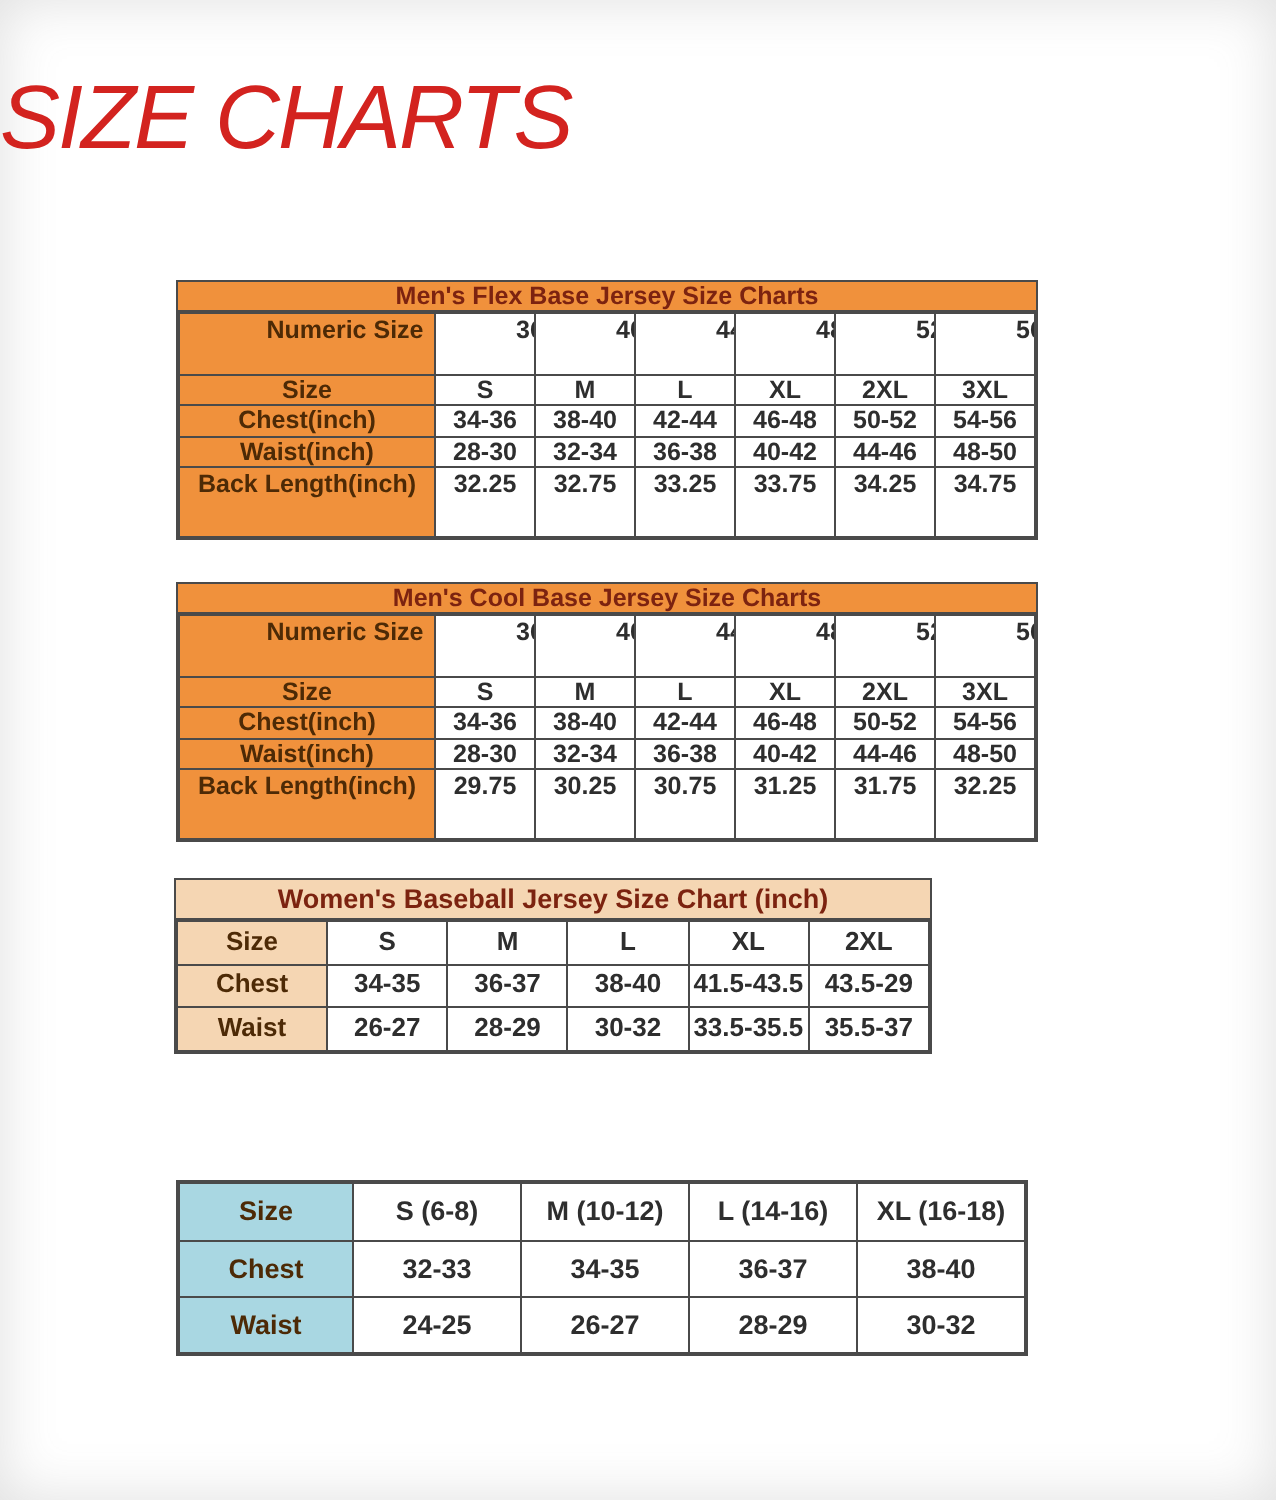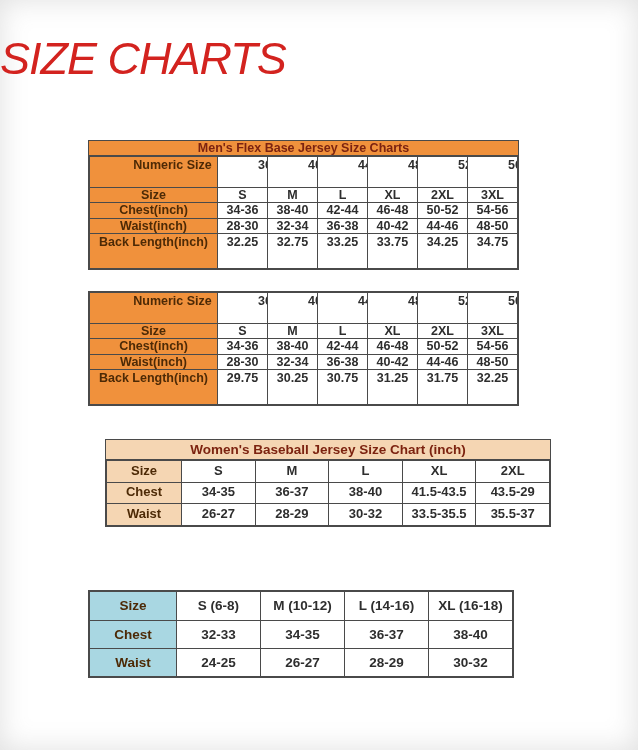--- a/index.html
+++ b/index.html
@@ -55,21 +55,21 @@
   
   .tb-men{left:88px;width:431px;}
   #table-mens-flex{top:140px;}
   #table-mens-cool{top:291px;}
   .tb-men .tbar{height:15px;line-height:14px;font-size:12.5px;}
   .tb-men td{height:14px;font-size:12.5px;}
   .tb-men td:first-child{width:85px;}
   .tb-men tr.r0 td{height:29px;vertical-align:top;padding-top:1px;padding-left:40px;}
   .tb-men tr.r4 td{height:33px;vertical-align:top;padding-top:1px;}
   
-  .tb-women{left:105px;width:446px;top:439px;}
+  .tb-women{left:87px;width:379px;top:439px;}
   .tb-women .tbar{height:20px;line-height:20px;font-size:13.5px;}
   .tb-women td{height:20.5px;font-size:13px;}
   .tb-women td:first-child{width:70px;}
   
   .tb-youth{left:88px;width:426px;top:590px;}
   .tb-youth .tbar{height:21px;line-height:21px;font-size:13.5px;}
   .tb-youth td{height:27px;font-size:13.5px;}
   .tb-youth td:first-child{width:82px;}
   .tb-youth tr.r0 td{height:28px;}
 </style>
@@ -128,20 +128,21 @@
             <td>33.25</td>
             <td>33.75</td>
             <td>34.25</td>
             <td>34.75</td>
           </tr>
         </tbody>
       </table>
   </div>
 
   <div id="table-mens-cool" class="chart-block tb-men theme-orange">
+    <div class="tbar">Men's Cool Base Jersey Size Charts</div>
     <table>
         <tbody>
           <tr class="r0">
             <td class="label">Numeric Size</td>
             <td>36</td>
             <td>40</td>
             <td>44</td>
             <td>48</td>
             <td>52</td>
             <td>56</td>

